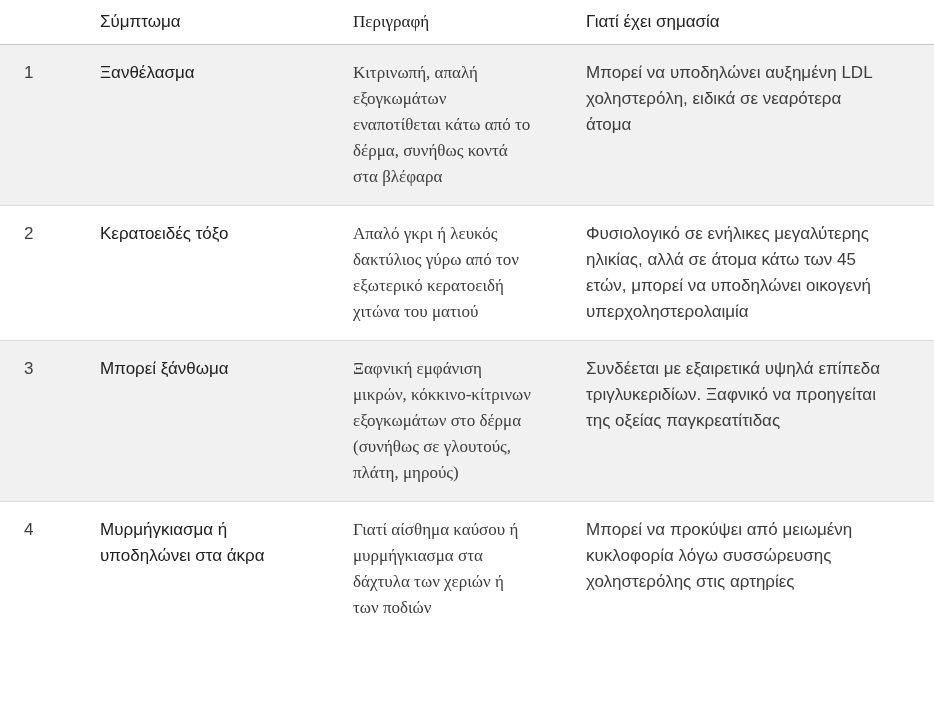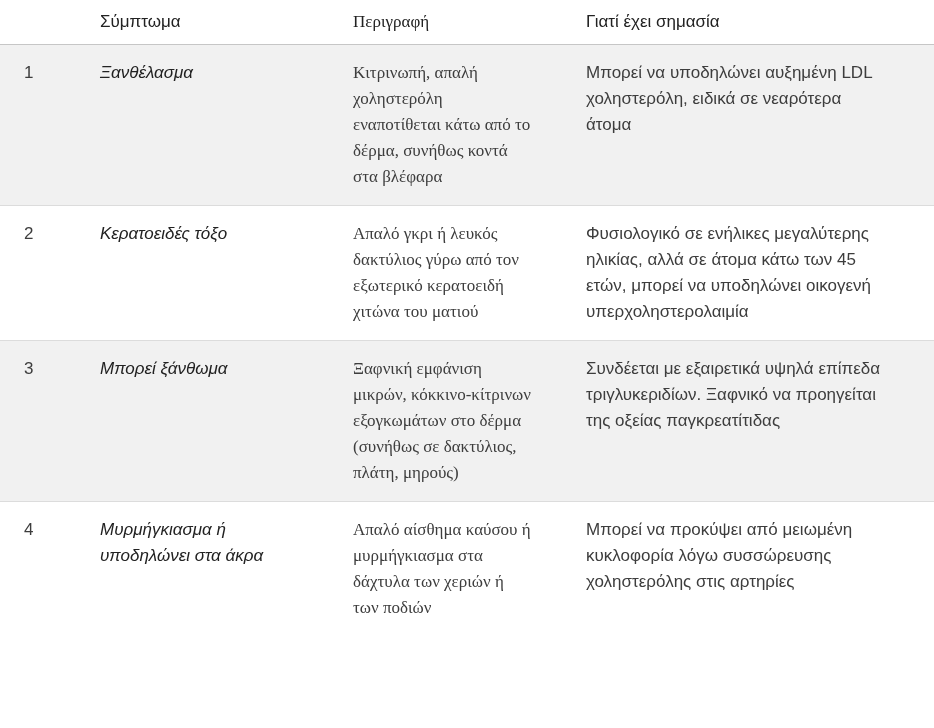--- a/index.html
+++ b/index.html
@@ -60,21 +60,20 @@
   tbody tr:last-child {
     border-bottom: none;
   }
   td.cell-num { padding-right: 8px; }
   td.cell-sym, th.th-sym { padding-right: 30px; }
   td.cell-desc, th.th-desc { padding-right: 31px; font-family: Liberation Serif, serif; }
   td.cell-why, th.th-why { padding-right: 44px; }
   td.cell-sym {
     font-weight: 700;
     color: var(--bold-text);
-    font-style: italic;
   }
 </style>
 </head>
 <body>
 
 <table class="symptoms">
   <colgroup>
     <col class="c-num">
     <col class="c-sym">
     <col class="c-desc">
@@ -85,35 +84,35 @@
       <th class="th-num"></th>
       <th class="th-sym">Σύμπτωμα</th>
       <th class="th-desc">Περιγραφή</th>
       <th class="th-why">Γιατί έχει σημασία</th>
     </tr>
   </thead>
   <tbody>
     <tr>
       <td class="cell-num">1</td>
       <td class="cell-sym">Ξανθέλασμα</td>
-      <td class="cell-desc">Κιτρινωπή, απαλή χοληστερόλη εναποτίθεται κάτω από το δέρμα, συνήθως κοντά στα βλέφαρα</td>
+      <td class="cell-desc">Κιτρινωπή, απαλή εξογκωμάτων εναποτίθεται κάτω από το δέρμα, συνήθως κοντά στα βλέφαρα</td>
       <td class="cell-why">Μπορεί να υποδηλώνει αυξημένη LDL χοληστερόλη, ειδικά σε νεαρότερα άτομα</td>
     </tr>
     <tr>
       <td class="cell-num">2</td>
       <td class="cell-sym">Κερατοειδές τόξο</td>
       <td class="cell-desc">Απαλό γκρι ή λευκός δακτύλιος γύρω από τον εξωτερικό κερατοειδή χιτώνα του ματιού</td>
       <td class="cell-why">Φυσιολογικό σε ενήλικες μεγαλύτερης ηλικίας, αλλά σε άτομα κάτω των 45 ετών, μπορεί να υποδηλώνει οικογενή υπερχοληστερολαιμία</td>
     </tr>
     <tr>
       <td class="cell-num">3</td>
       <td class="cell-sym">Μπορεί ξάνθωμα</td>
-      <td class="cell-desc">Ξαφνική εμφάνιση μικρών, κόκκινο-κίτρινων εξογκωμάτων στο δέρμα (συνήθως σε δακτύλιος, πλάτη, μηρούς)</td>
+      <td class="cell-desc">Ξαφνική εμφάνιση μικρών, κόκκινο-κίτρινων εξογκωμάτων στο δέρμα (συνήθως σε γλουτούς, πλάτη, μηρούς)</td>
       <td class="cell-why">Συνδέεται με εξαιρετικά υψηλά επίπεδα τριγλυκεριδίων. Ξαφνικό να προηγείται της οξείας παγκρεατίτιδας</td>
     </tr>
     <tr>
       <td class="cell-num">4</td>
       <td class="cell-sym">Μυρμήγκιασμα ή υποδηλώνει στα άκρα</td>
-      <td class="cell-desc">Απαλό αίσθημα καύσου ή μυρμήγκιασμα στα δάχτυλα των χεριών ή των ποδιών</td>
+      <td class="cell-desc">Γιατί αίσθημα καύσου ή μυρμήγκιασμα στα δάχτυλα των χεριών ή των ποδιών</td>
       <td class="cell-why">Μπορεί να προκύψει από μειωμένη κυκλοφορία λόγω συσσώρευσης χοληστερόλης στις αρτηρίες</td>
     </tr>
   </tbody>
 </table>
 
 </body></html>

